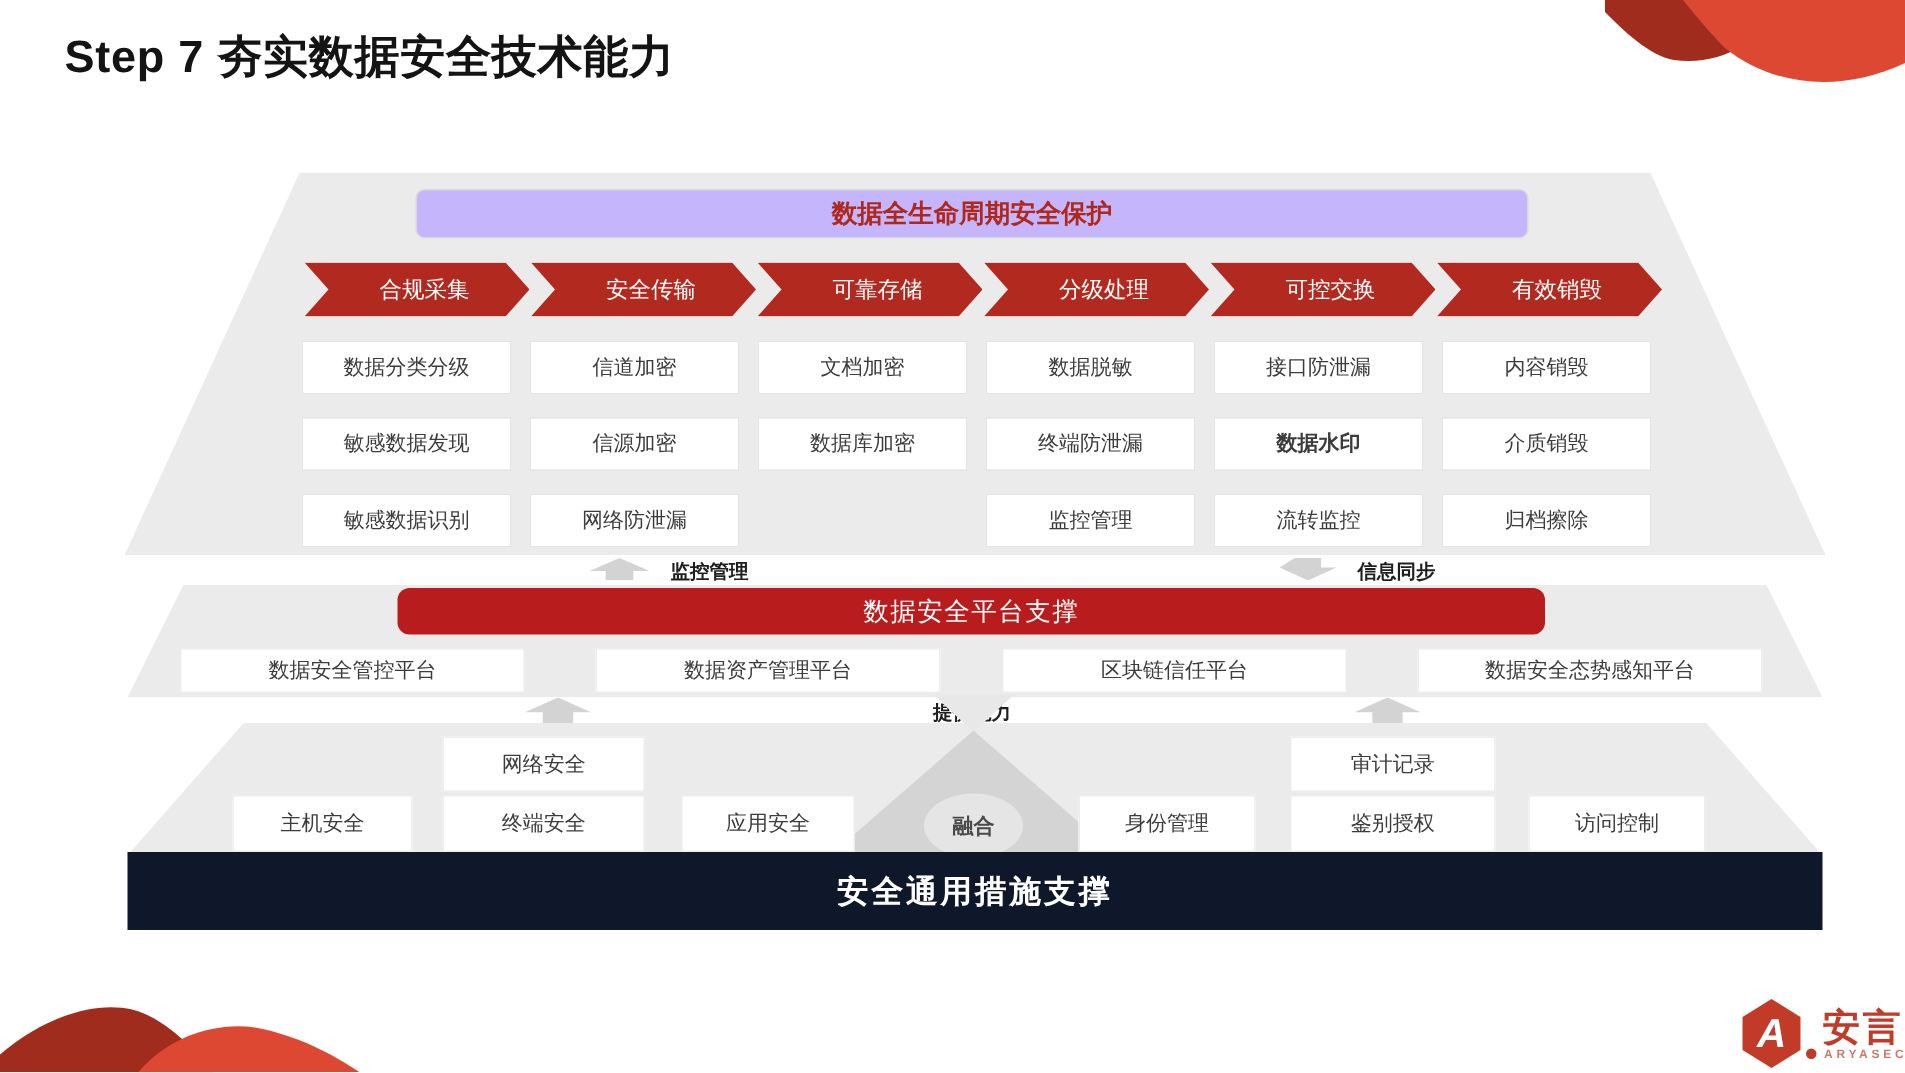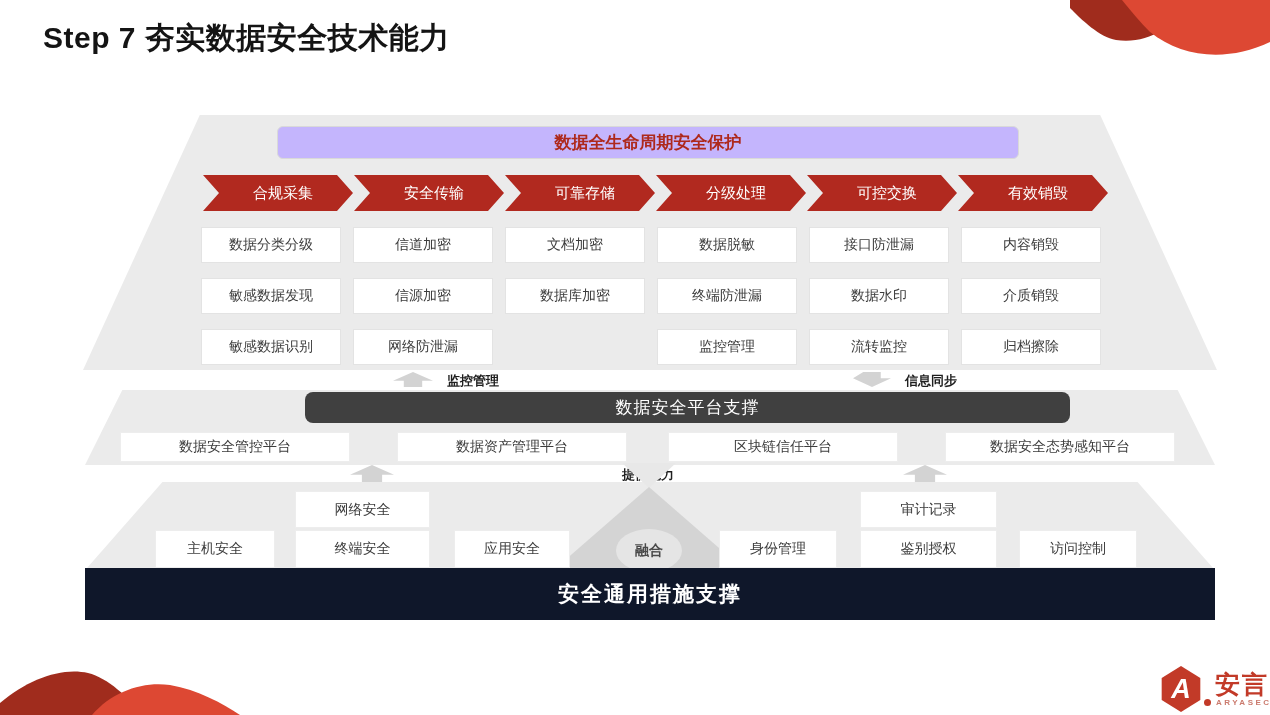--- a/index.html
+++ b/index.html
@@ -32,22 +32,22 @@
         display:flex;align-items:center;justify-content:center;font-size:14px;}
   .cell3{background:#fff;border:1px solid #EDEDED;box-sizing:border-box;color:#3C3C3C;
         display:flex;align-items:center;justify-content:center;font-size:14px;}
 
   
   .up-arrow{background:#D3D3D3;clip-path:polygon(50% 0,100% 58%,73% 58%,73% 100%,27% 100%,27% 58%,0 58%);}
   .down-arrow{background:#D3D3D3;clip-path:polygon(27% 0,73% 0,73% 42%,100% 42%,50% 100%,0 42%);}
   .conn-label{font-size:13px;font-weight:bold;color:#1f1f1f;}
 
   
-  #platform-bar{left:265px;top:392px;width:765px;height:31px;background:#404040;border-radius:8px;
-        display:flex;align-items:center;justify-content:center;color:#fff;font-size:17px;letter-spacing:1px;margin-left:40px;}
+  #platform-bar{left:265px;top:392px;width:765px;height:31px;background:#b91c1c;border-radius:8px;
+        display:flex;align-items:center;justify-content:center;color:#fff;font-size:17px;letter-spacing:1px;}
 
   
   #v-notch{left:622px;top:463px;width:54px;height:25px;background:#E8E8E8;
         clip-path:polygon(0 0,100% 0,50% 100%);}
   #fusion-triangle{left:556px;top:487px;width:186px;height:81px;background:#D4D4D4;
         clip-path:polygon(50% 0,100% 100%,0 100%);}
   #fusion-ellipse{left:616px;top:529px;width:66px;height:43px;border-radius:50%;background:#E5E5E5;
         display:flex;align-items:center;justify-content:center;font-size:14px;font-weight:bold;color:#4A4A4A;}
 
   
@@ -104,21 +104,21 @@
   <div class="abs cell" style="left:353px;top:329px;width:140px;height:36px;">网络防泄漏</div>
 
   <div class="abs cell" style="left:505px;top:227px;width:140px;height:36px;">文档加密</div>
   <div class="abs cell" style="left:505px;top:278px;width:140px;height:36px;">数据库加密</div>
 
   <div class="abs cell" style="left:657px;top:227px;width:140px;height:36px;">数据脱敏</div>
   <div class="abs cell" style="left:657px;top:278px;width:140px;height:36px;">终端防泄漏</div>
   <div class="abs cell" style="left:657px;top:329px;width:140px;height:36px;">监控管理</div>
 
   <div class="abs cell" style="left:809px;top:227px;width:140px;height:36px;">接口防泄漏</div>
-  <div class="abs cell" style="left:809px;top:278px;width:140px;height:36px;">数据水印</div>
+  <div class="abs cell" style="left:809px;top:278px;width:140px;height:36px;font-weight:bold;">数据水印</div>
   <div class="abs cell" style="left:809px;top:329px;width:140px;height:36px;">流转监控</div>
 
   <div class="abs cell" style="left:961px;top:227px;width:140px;height:36px;">内容销毁</div>
   <div class="abs cell" style="left:961px;top:278px;width:140px;height:36px;">介质销毁</div>
   <div class="abs cell" style="left:961px;top:329px;width:140px;height:36px;">归档擦除</div>
 
   <div class="abs up-arrow" style="left:393px;top:372px;width:40px;height:15px;"></div>
   <div class="abs conn-label" style="left:447px;top:372px;">监控管理</div>
   <div class="abs down-arrow" style="left:853px;top:372px;width:38px;height:15px;"></div>
   <div class="abs conn-label" style="left:905px;top:372px;">信息同步</div>

